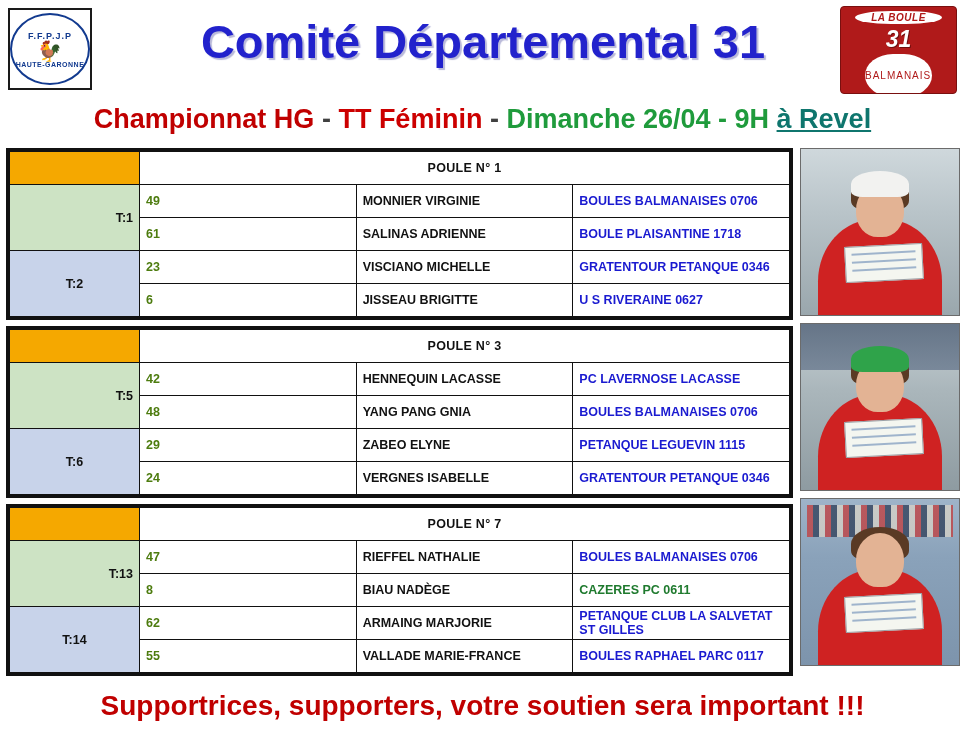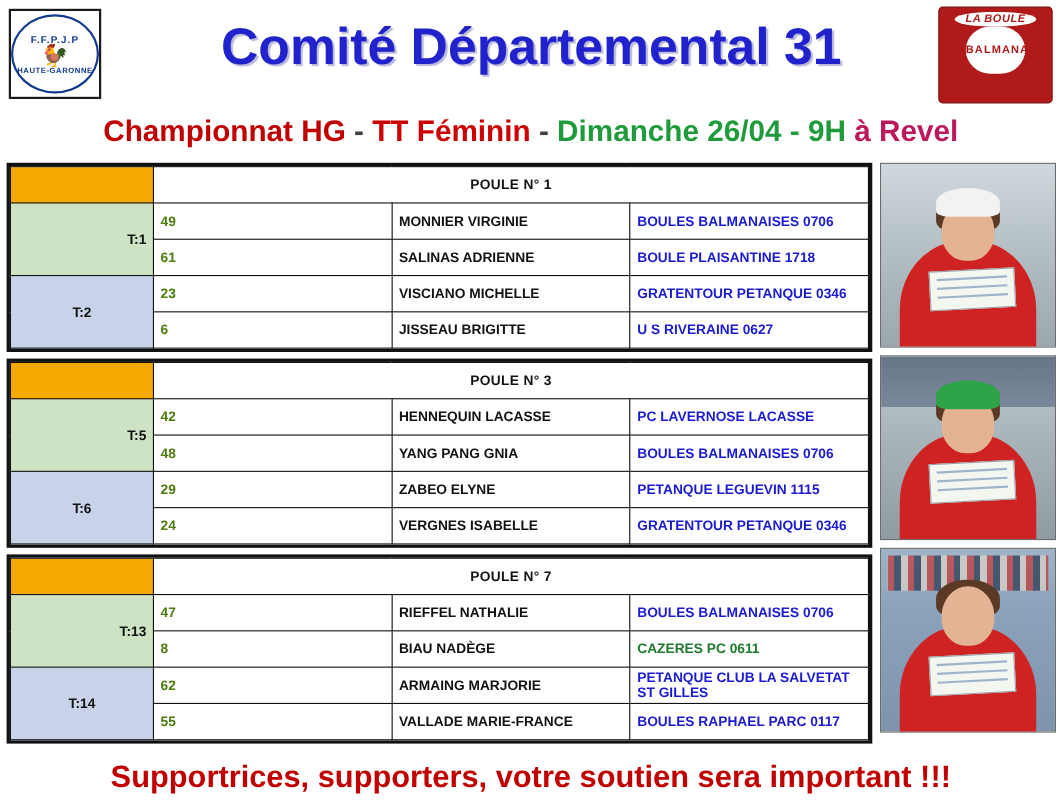--- a/index.html
+++ b/index.html
@@ -77,21 +77,21 @@
     color: #2222cc;
     letter-spacing: 0px;
     text-shadow: 2px 2px 1px #b9b9d9;
     white-space: nowrap;
   }
 
   .logo-right {
     position: absolute;
     right: 8px;
     top: 6px;
-    width: 104px;
+    width: 117px;
     height: 88px;
     background: #b01a1a;
     border: 1px solid #7a0f0f;
     border-radius: 4px;
     box-sizing: border-box;
     color: #ffffff;
     text-align: center;
     overflow: hidden;
   }
   .logo-right .lr-top {
@@ -108,21 +108,21 @@
   .logo-right .lr-mid {
     font-size: 23px;
     font-weight: bold;
     font-style: italic;
     line-height: 30px;
     color: #ffffff;
     text-shadow: 1px 1px 0 #6e0d0d;
   }
   .logo-right .lr-bot {
     font-size: 10px;
-    font-weight: bold;
+    font-weight: normal;
     letter-spacing: 1px;
     background: #ffffff;
     color: #b01a1a;
     border-radius: 50%/60%;
     margin: 0 24px;
     padding: 16px 0;
   }
 
   .subtitle {
     position: absolute;
@@ -131,21 +131,21 @@
     width: 965px;
     text-align: center;
     font-size: 27px;
     font-weight: bold;
     white-space: nowrap;
   }
   .subtitle .s1 { color: #c00000; }
   .subtitle .sep { color: #404040; }
   .subtitle .s2 { color: #cc0000; }
   .subtitle .s3 { color: #1f9b3c; }
-  .subtitle .s4 { color: #be185d; }
+  .subtitle .s4 { color: #0f766e; text-decoration: underline; }
 
   
   .board {
     position: absolute;
     left: 6px;
     top: 148px;
     width: 787px;
   }
   .poule-block {
     border: 3px solid #111111;
@@ -320,20 +320,21 @@
         <div class="ffpjp">F.F.P.J.P</div>
         <div class="rooster">🐓</div>
         <div class="hg">HAUTE-GARONNE</div>
       </div>
     </div>
 
     <div class="title-main">Comité Départemental 31</div>
 
     <div class="logo-right">
       <div class="lr-top">LA BOULE</div>
+      <div class="lr-mid">31</div>
       <div class="lr-bot">BALMANAISE</div>
     </div>
 
     <div class="subtitle">
       <span class="s1">Championnat HG</span>
       <span class="sep">-</span>
       <span class="s2">TT Féminin</span>
       <span class="sep">-</span>
       <span class="s3">Dimanche 26/04 - 9H</span>
       <span class="s4">à Revel</span>

